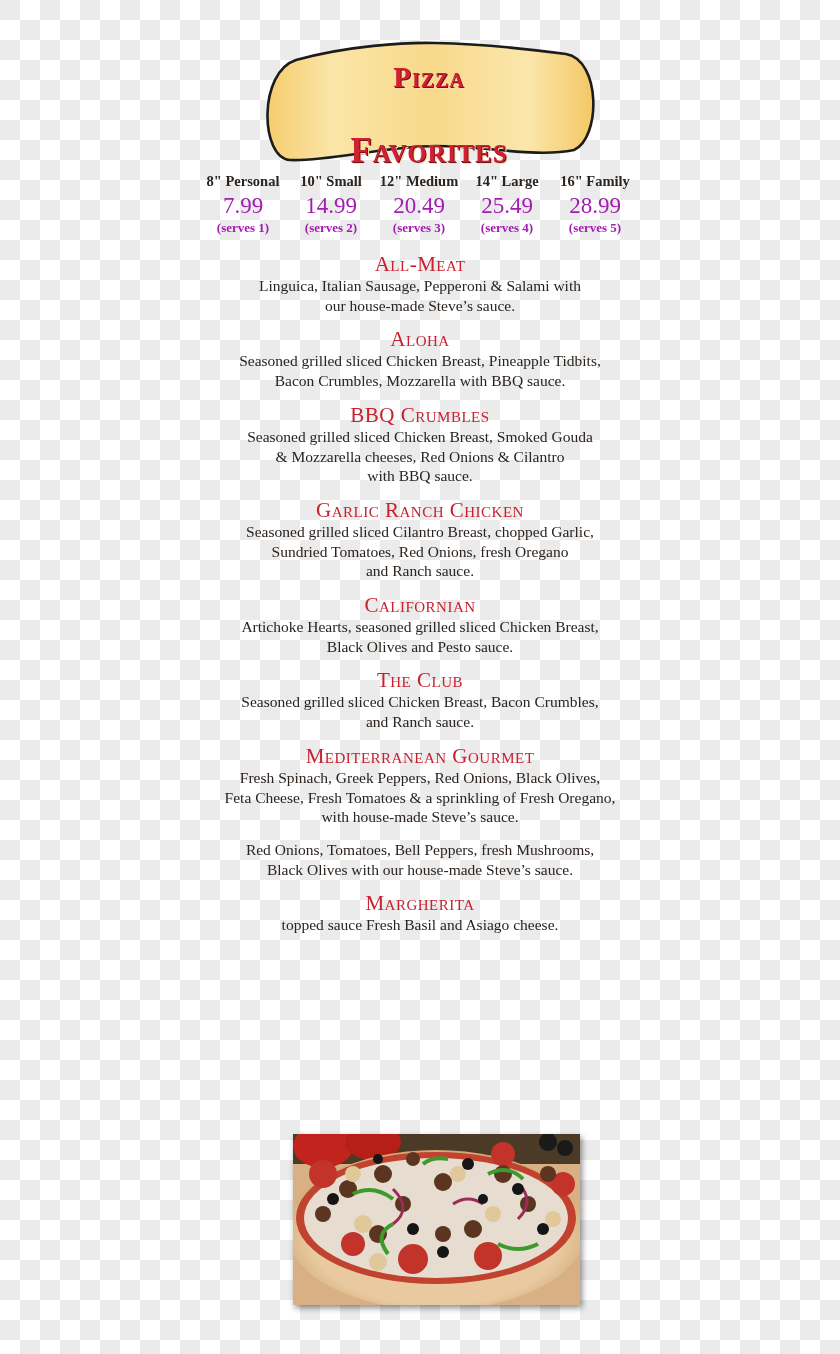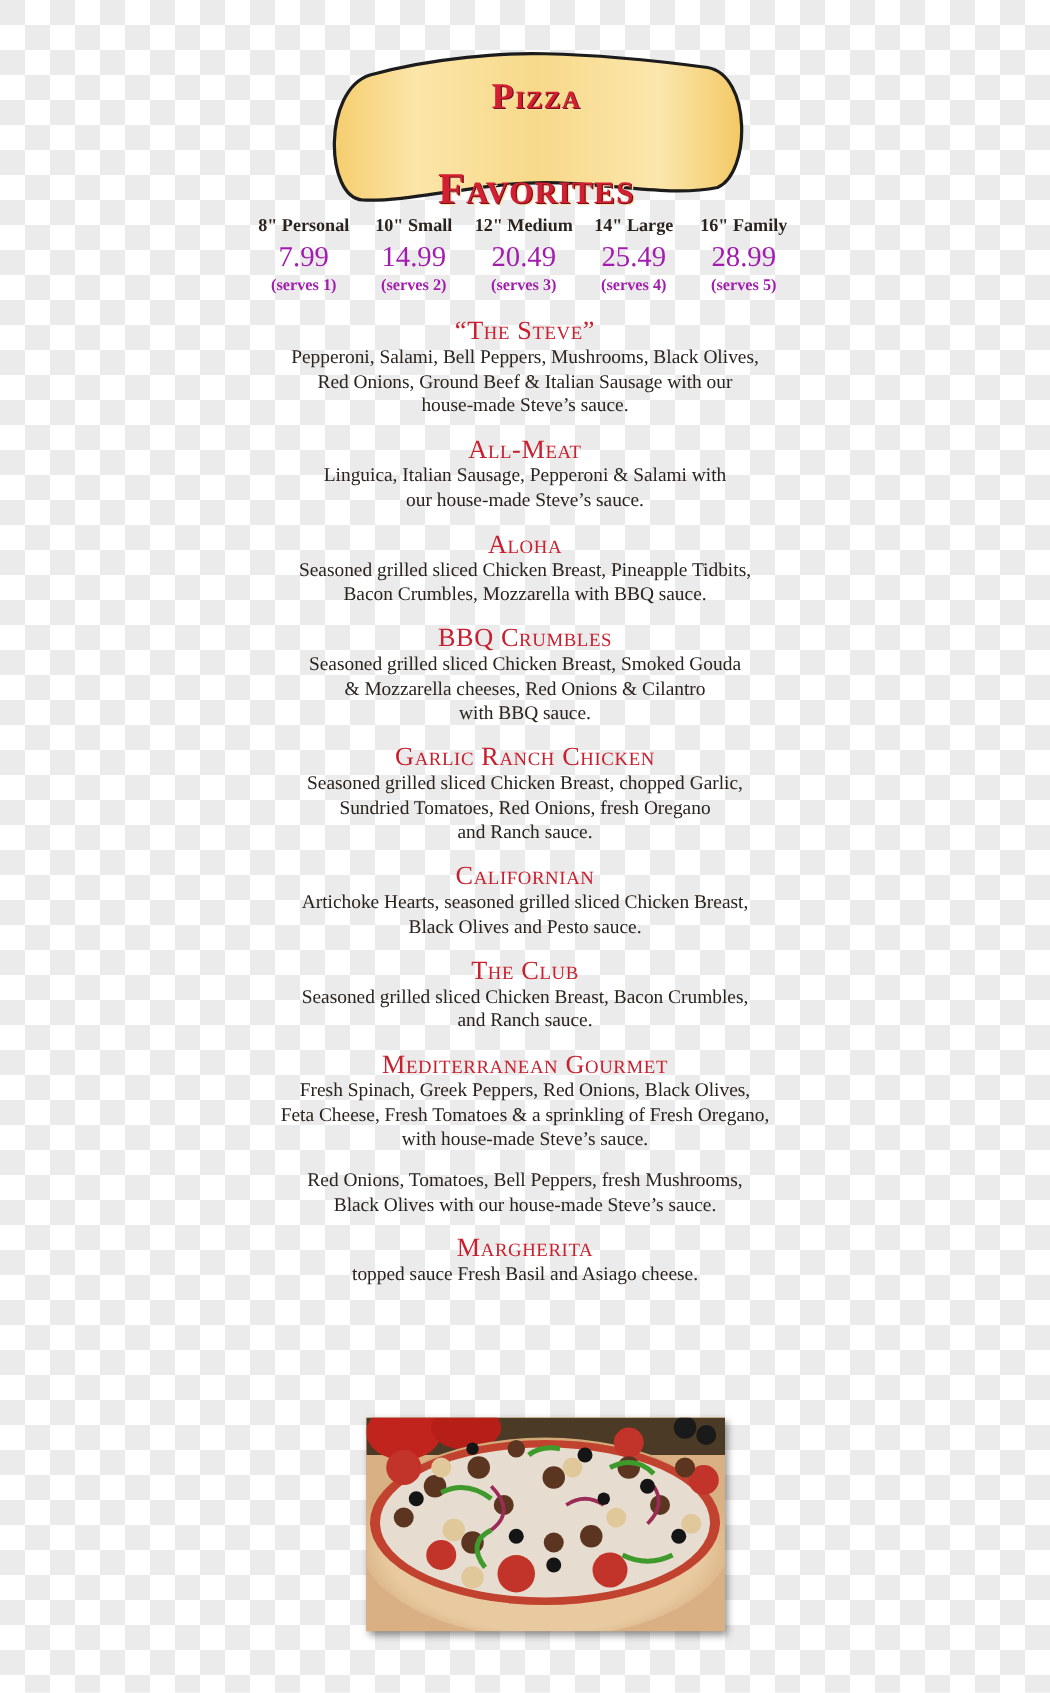--- a/index.html
+++ b/index.html
@@ -93,28 +93,20 @@
   </div>
   <div class="size-col">
     <div class="size-label">16" Family</div>
     <div class="size-price">28.99</div>
     <div class="size-serves">(serves 5)</div>
   </div>
 </div>
 
 <div class="items">
   <div class="item">
-    <div class="item-name">“The Steve”</div>
-    <div class="item-desc">
-      <div>Pepperoni, Salami, Bell Peppers, Mushrooms, Black Olives,</div>
-        <div>Red Onions, Ground Beef &amp; Italian Sausage with our</div>
-        <div>house-made Steve’s sauce.</div>
-    </div>
-  </div>
-  <div class="item">
     <div class="item-name">All-Meat</div>
     <div class="item-desc">
       <div>Linguica, Italian Sausage, Pepperoni &amp; Salami with</div>
         <div>our house-made Steve’s sauce.</div>
     </div>
   </div>
   <div class="item">
     <div class="item-name">Aloha</div>
     <div class="item-desc">
       <div>Seasoned grilled sliced Chicken Breast, Pineapple Tidbits,</div>
@@ -125,21 +117,21 @@
     <div class="item-name">BBQ Crumbles</div>
     <div class="item-desc">
       <div>Seasoned grilled sliced Chicken Breast, Smoked Gouda</div>
         <div>&amp; Mozzarella cheeses, Red Onions &amp; Cilantro</div>
         <div>with BBQ sauce.</div>
     </div>
   </div>
   <div class="item">
     <div class="item-name">Garlic Ranch Chicken</div>
     <div class="item-desc">
-      <div>Seasoned grilled sliced Chicken Breast, chopped Garlic,</div>
+      <div>Seasoned grilled sliced Cilantro Breast, chopped Garlic,</div>
         <div>Sundried Tomatoes, Red Onions, fresh Oregano</div>
         <div>and Ranch sauce.</div>
     </div>
   </div>
   <div class="item">
     <div class="item-name">Californian</div>
     <div class="item-desc">
       <div>Artichoke Hearts, seasoned grilled sliced Chicken Breast,</div>
         <div>Black Olives and Pesto sauce.</div>
     </div>

